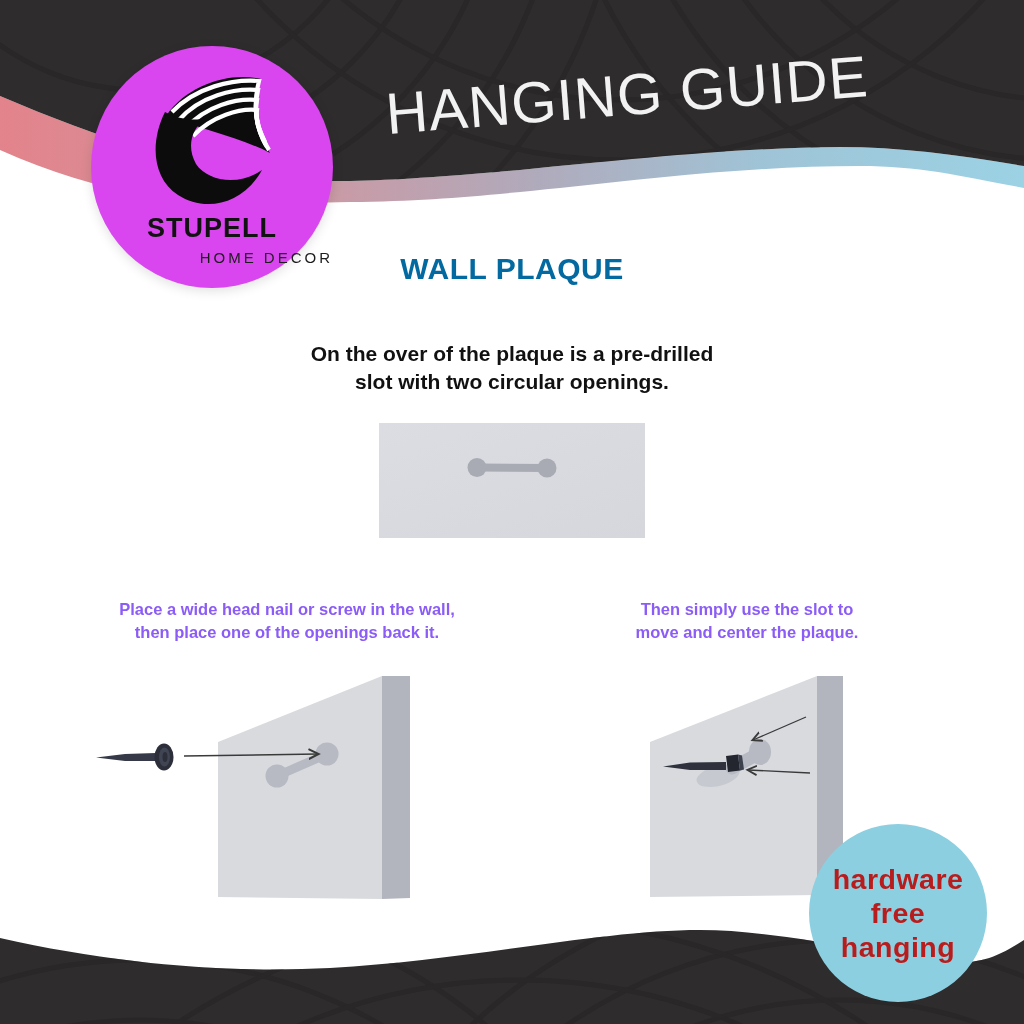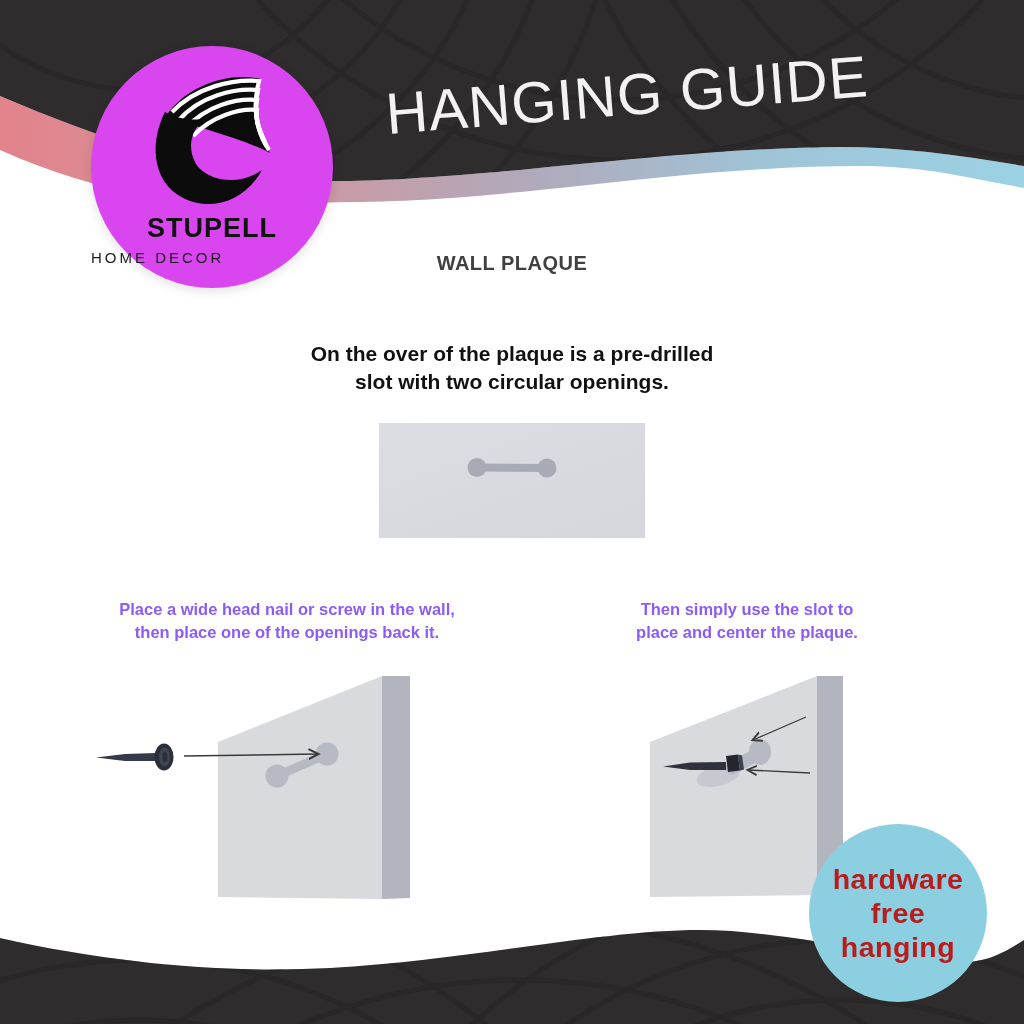--- a/index.html
+++ b/index.html
@@ -13,26 +13,26 @@
   .page-title{left:337px;top:66px;width:580px;text-align:center;z-index:2;
               font-size:58px;font-weight:400;letter-spacing:1px;color:#f3f2f3;line-height:58px;
               transform:rotate(-4.5deg);transform-origin:center;}
 
   
   .logo-circle{left:91px;top:46px;width:242px;height:242px;border-radius:50%;background:#d946ef;
                box-shadow:0 3px 12px rgba(0,0,0,0.12);z-index:3;}
   .logo-svg{position:absolute;left:57px;top:22px;}
   .brand-name{position:absolute;left:0;top:167px;width:242px;text-align:center;
               font-size:27px;font-weight:600;letter-spacing:1px;color:#121212;}
-  .brand-tagline{position:absolute;left:0;top:203px;width:242px;text-align:left;
+  .brand-tagline{position:absolute;left:0;top:203px;width:242px;text-align:right;
               font-size:15px;font-weight:400;letter-spacing:3px;color:#1c1c1c;}
 
   
   .subtitle{left:312px;top:252px;width:400px;text-align:center;z-index:2;
-            font-size:20px;font-weight:600;letter-spacing:0.5px;color:#404040;}
+            font-size:30px;font-weight:600;letter-spacing:0.5px;color:#0369a1;}
   .intro{left:262px;top:340px;width:500px;text-align:center;z-index:2;
          font-size:21px;font-weight:600;line-height:28px;color:#111;}
   .intro span{display:block;}
   .caption{z-index:2;text-align:center;font-size:16.5px;font-weight:600;line-height:22.5px;color:#8b5cf6;}
   .caption span{display:block;}
   .caption-left{left:87px;top:598px;width:400px;}
   .caption-right{left:557px;top:598px;width:380px;}
 
   
   .plaque-back{left:379px;top:423px;width:266px;height:115px;z-index:1;
@@ -119,21 +119,21 @@
       </g>
     </svg>
   </div>
 
   <div class="abs caption caption-left">
     <span>Place a wide head nail or screw in the wall,</span>
     <span>then place one of the openings back it.</span>
   </div>
   <div class="abs caption caption-right">
     <span>Then simply use the slot to</span>
-    <span>place and center the plaque.</span>
+    <span>move and center the plaque.</span>
   </div>
 
   <svg class="abs illus-left" width="340" height="245" viewBox="0 0 340 245">
     <defs>
       <marker id="ah1" viewBox="0 0 10 10" refX="7.5" refY="5" markerWidth="9" markerHeight="9" orient="auto">
         <path d="M0,1 L8,5 L0,9" fill="none" stroke="#3a3a3a" stroke-width="1.6"></path>
       </marker>
     </defs>
     <g>
       <polygon points="138,82 302,16 302,239 138,237" fill="#d8dade"></polygon>

